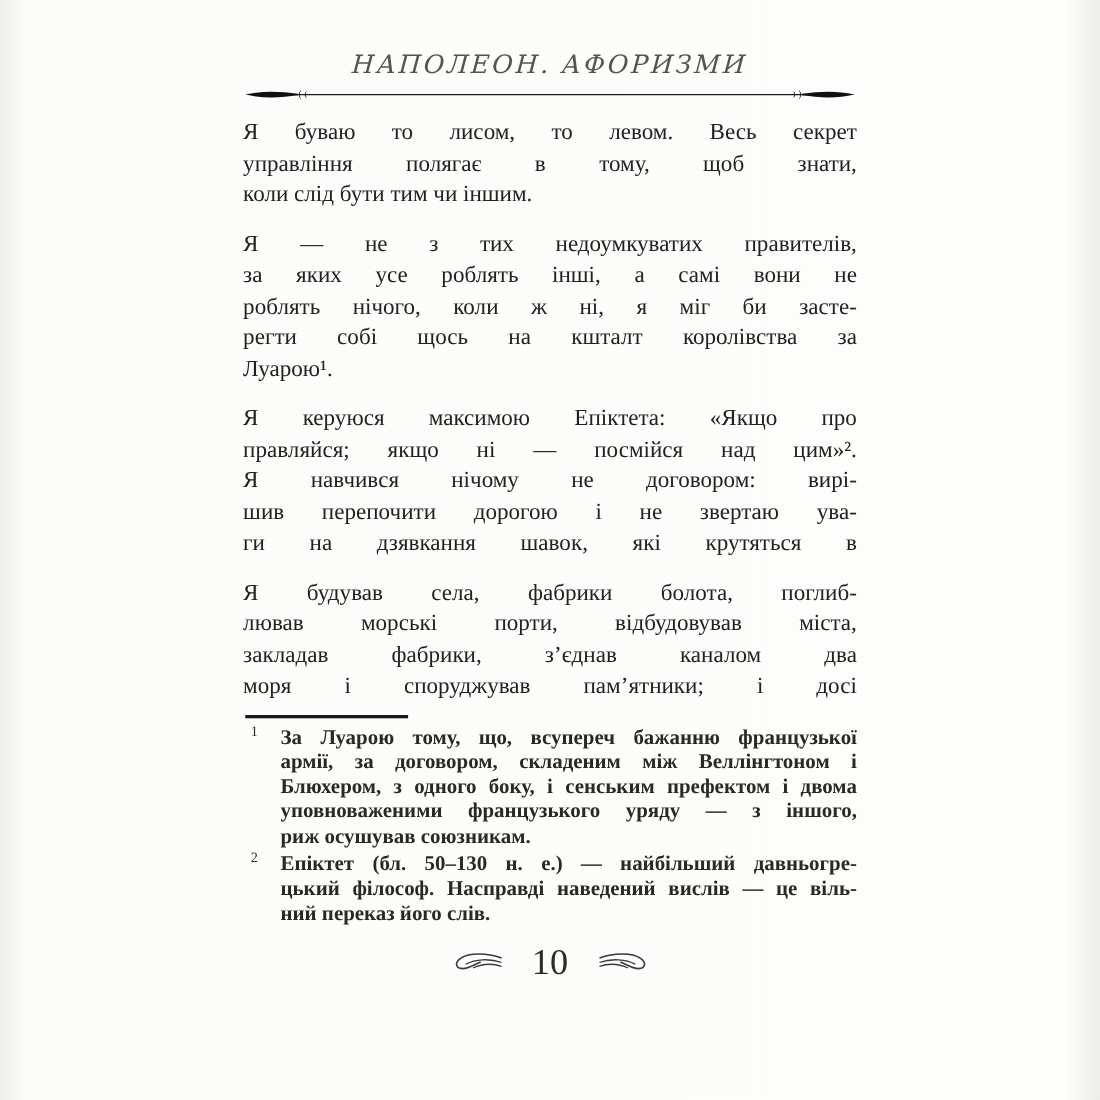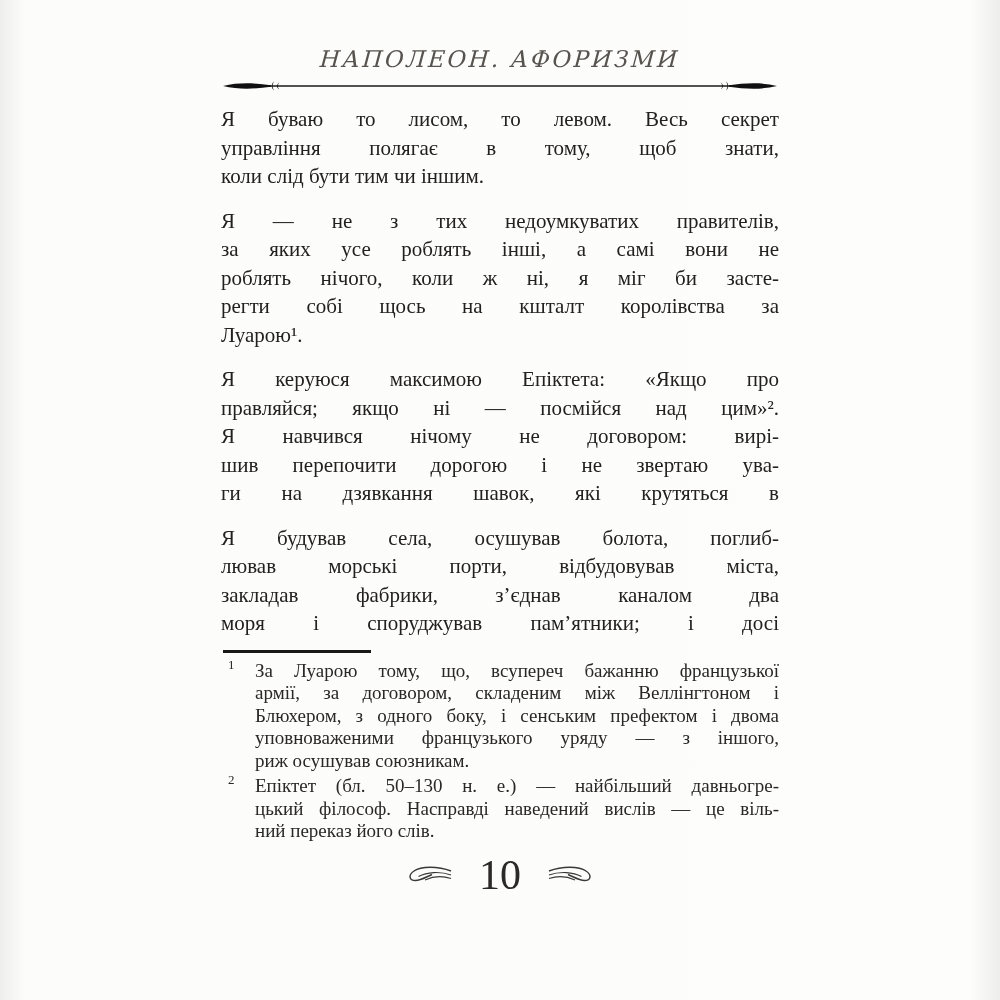--- a/index.html
+++ b/index.html
@@ -39,29 +39,29 @@
     font-size:19px;
     color:#2a2825;
   }
   .fn-rule { width:148px; height:3px; background:#181818; margin:0 0 7px 2px; }
   .footnote { position:relative; padding-left:34px; }
   .footnote + .footnote { margin-top:3px; }
   .fn-marker {
     position:absolute; left:7px; top:-3px;
     font-size:13px; color:#2a2825;
   }
-  .fl { line-height:22.5px; height:22.5px; }
+  .fl { line-height:22.5px; height:22.5px;font-weight:bold; }
 
   .page-footer {
     display:flex; align-items:center; justify-content:center;
     gap:26px; margin-top:12px;
   }
   .page-number {
     font-family:"Liberation Serif", serif;
-    font-size:42px; color:#2b2a28; line-height:40px;
+    font-size:33px; color:#2b2a28; line-height:40px;
   }
   .flourish { display:block; }
 </style>
 </head>
 <body>
 
 <div class="page">
   <div class="content">
 
     <div class="running-head">НАПОЛЕОН. АФОРИЗМИ</div>
@@ -96,21 +96,21 @@
 
       <div class="para">
         <div class="tl j">Я керуюся максимою Епіктета: «Якщо про</div>
         <div class="tl j">правляйся; якщо ні — посмійся над цим»².</div>
         <div class="tl j">Я навчився нічому не договором: вирі-</div>
         <div class="tl j">шив перепочити дорогою і не звертаю ува-</div>
         <div class="tl j">ги на дзявкання шавок, які крутяться в</div>
       </div>
 
       <div class="para">
-        <div class="tl j">Я будував села, осушував болота, поглиб-</div>
+        <div class="tl j">Я будував села, фабрики болота, поглиб-</div>
         <div class="tl j">лював морські порти, відбудовував міста,</div>
         <div class="tl j">закладав фабрики, з’єднав каналом два</div>
         <div class="tl j">моря і споруджував пам’ятники; і досі</div>
       </div>
 
     </div>
 
     <div class="footnotes">
       <div class="fn-rule"></div>
 

